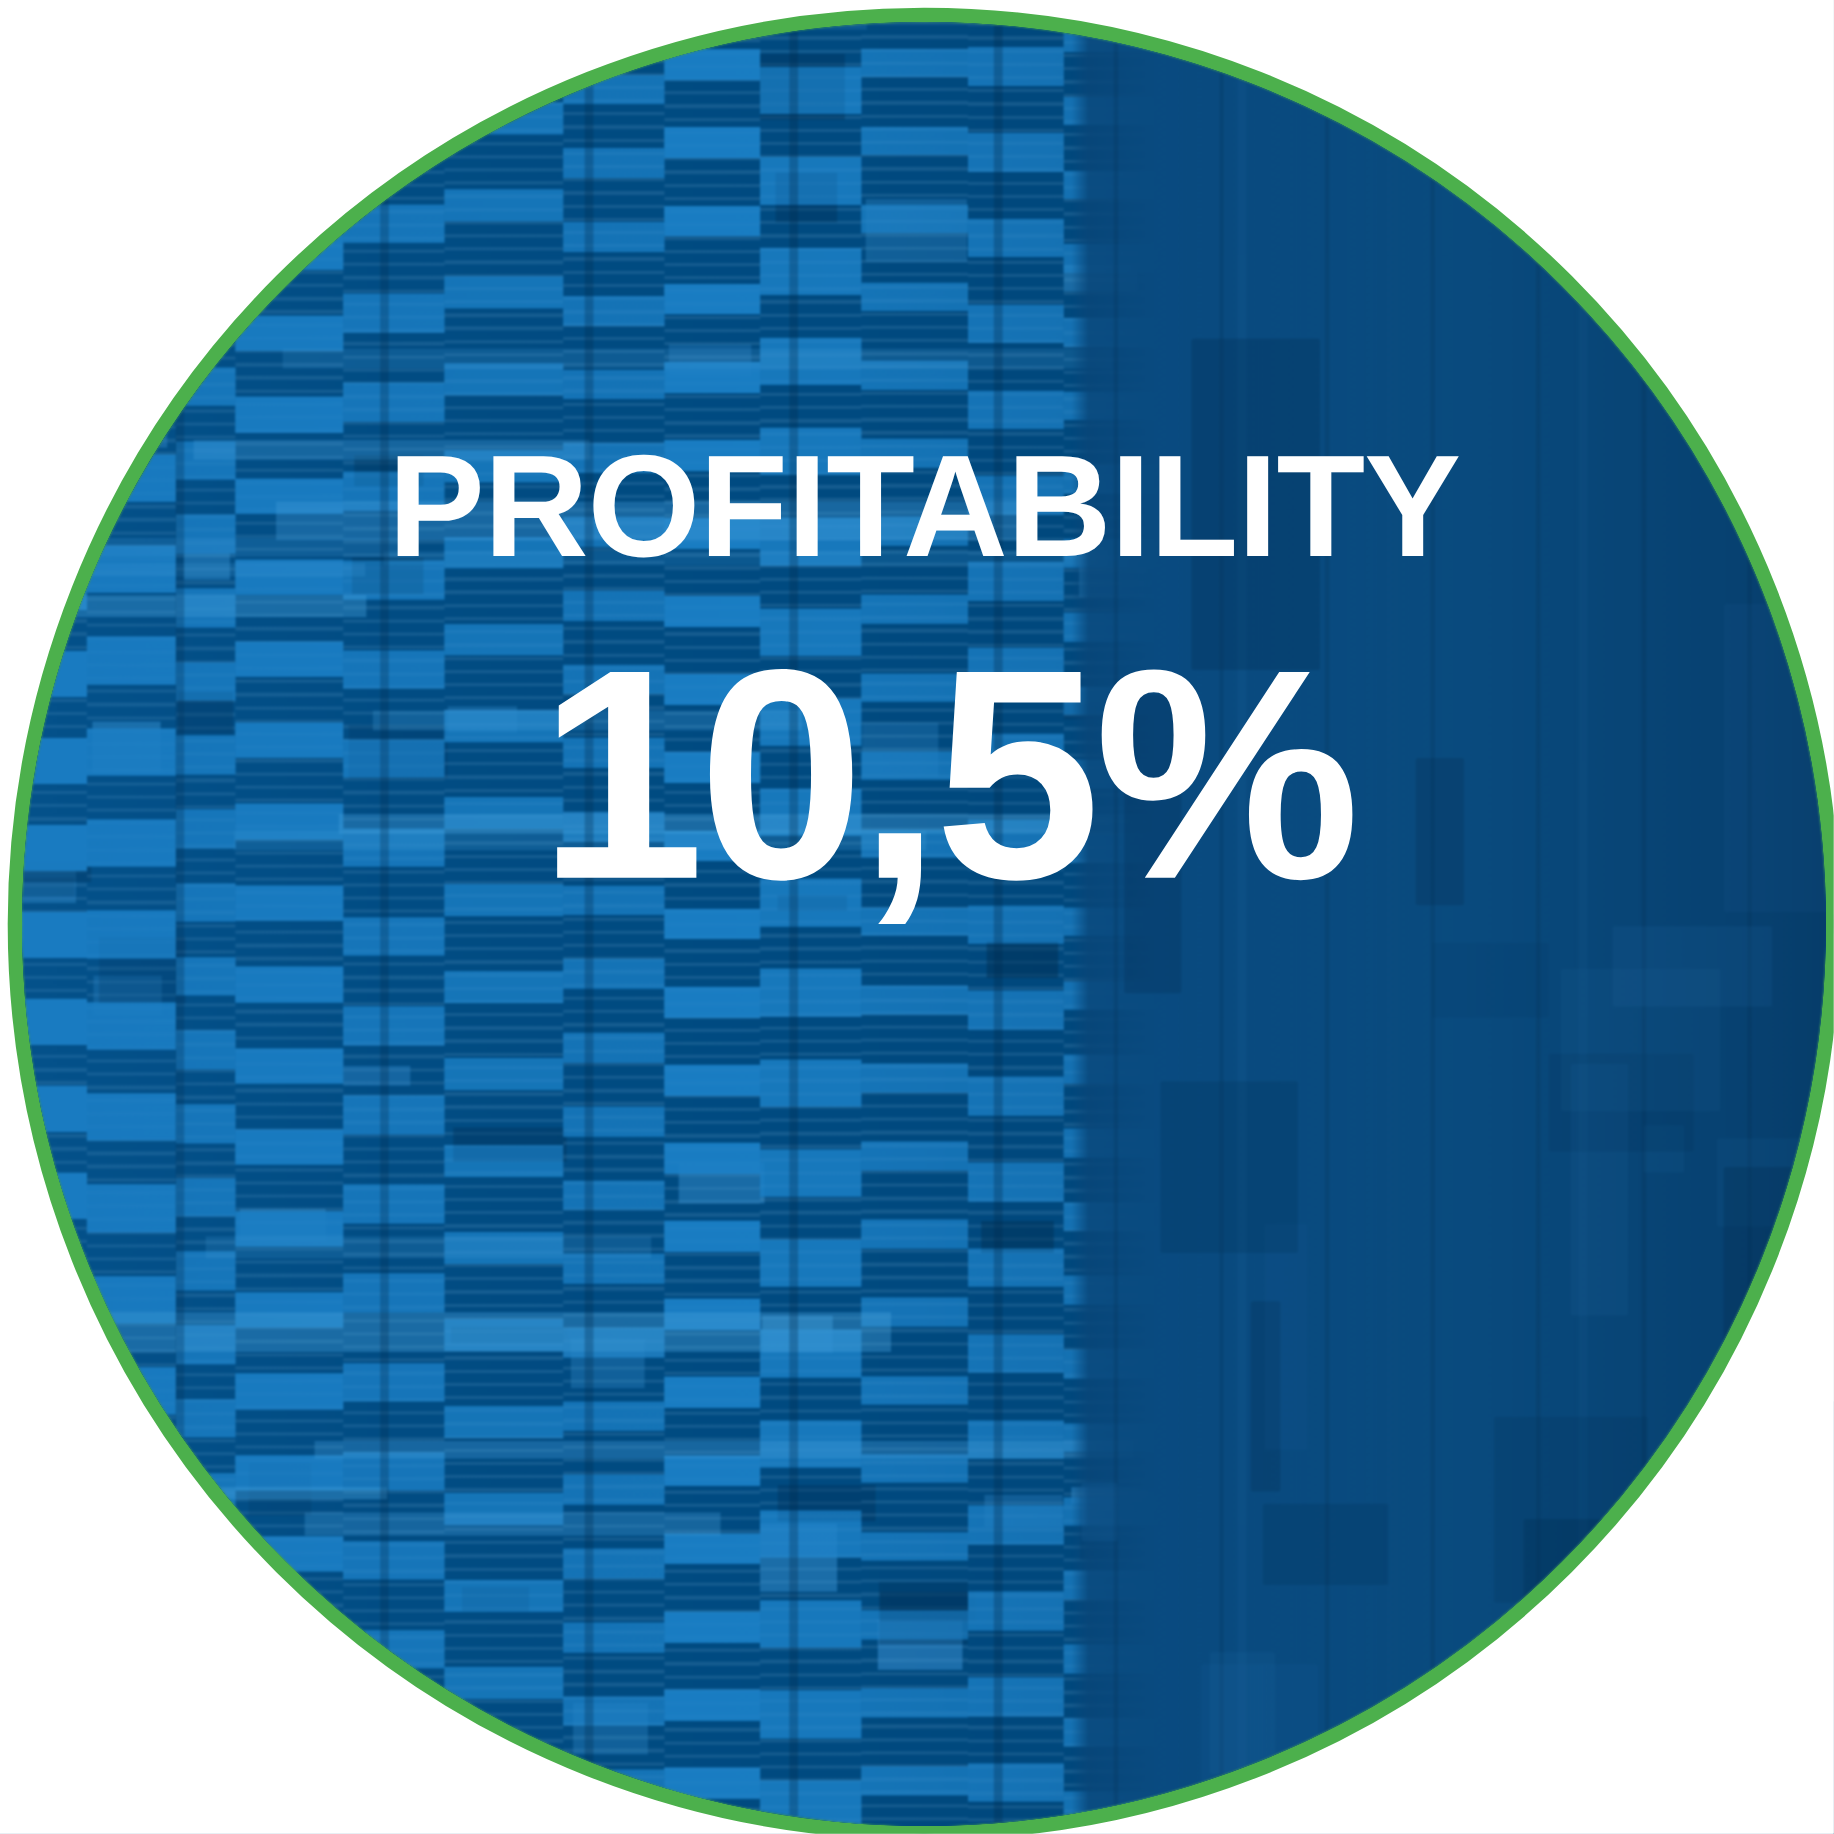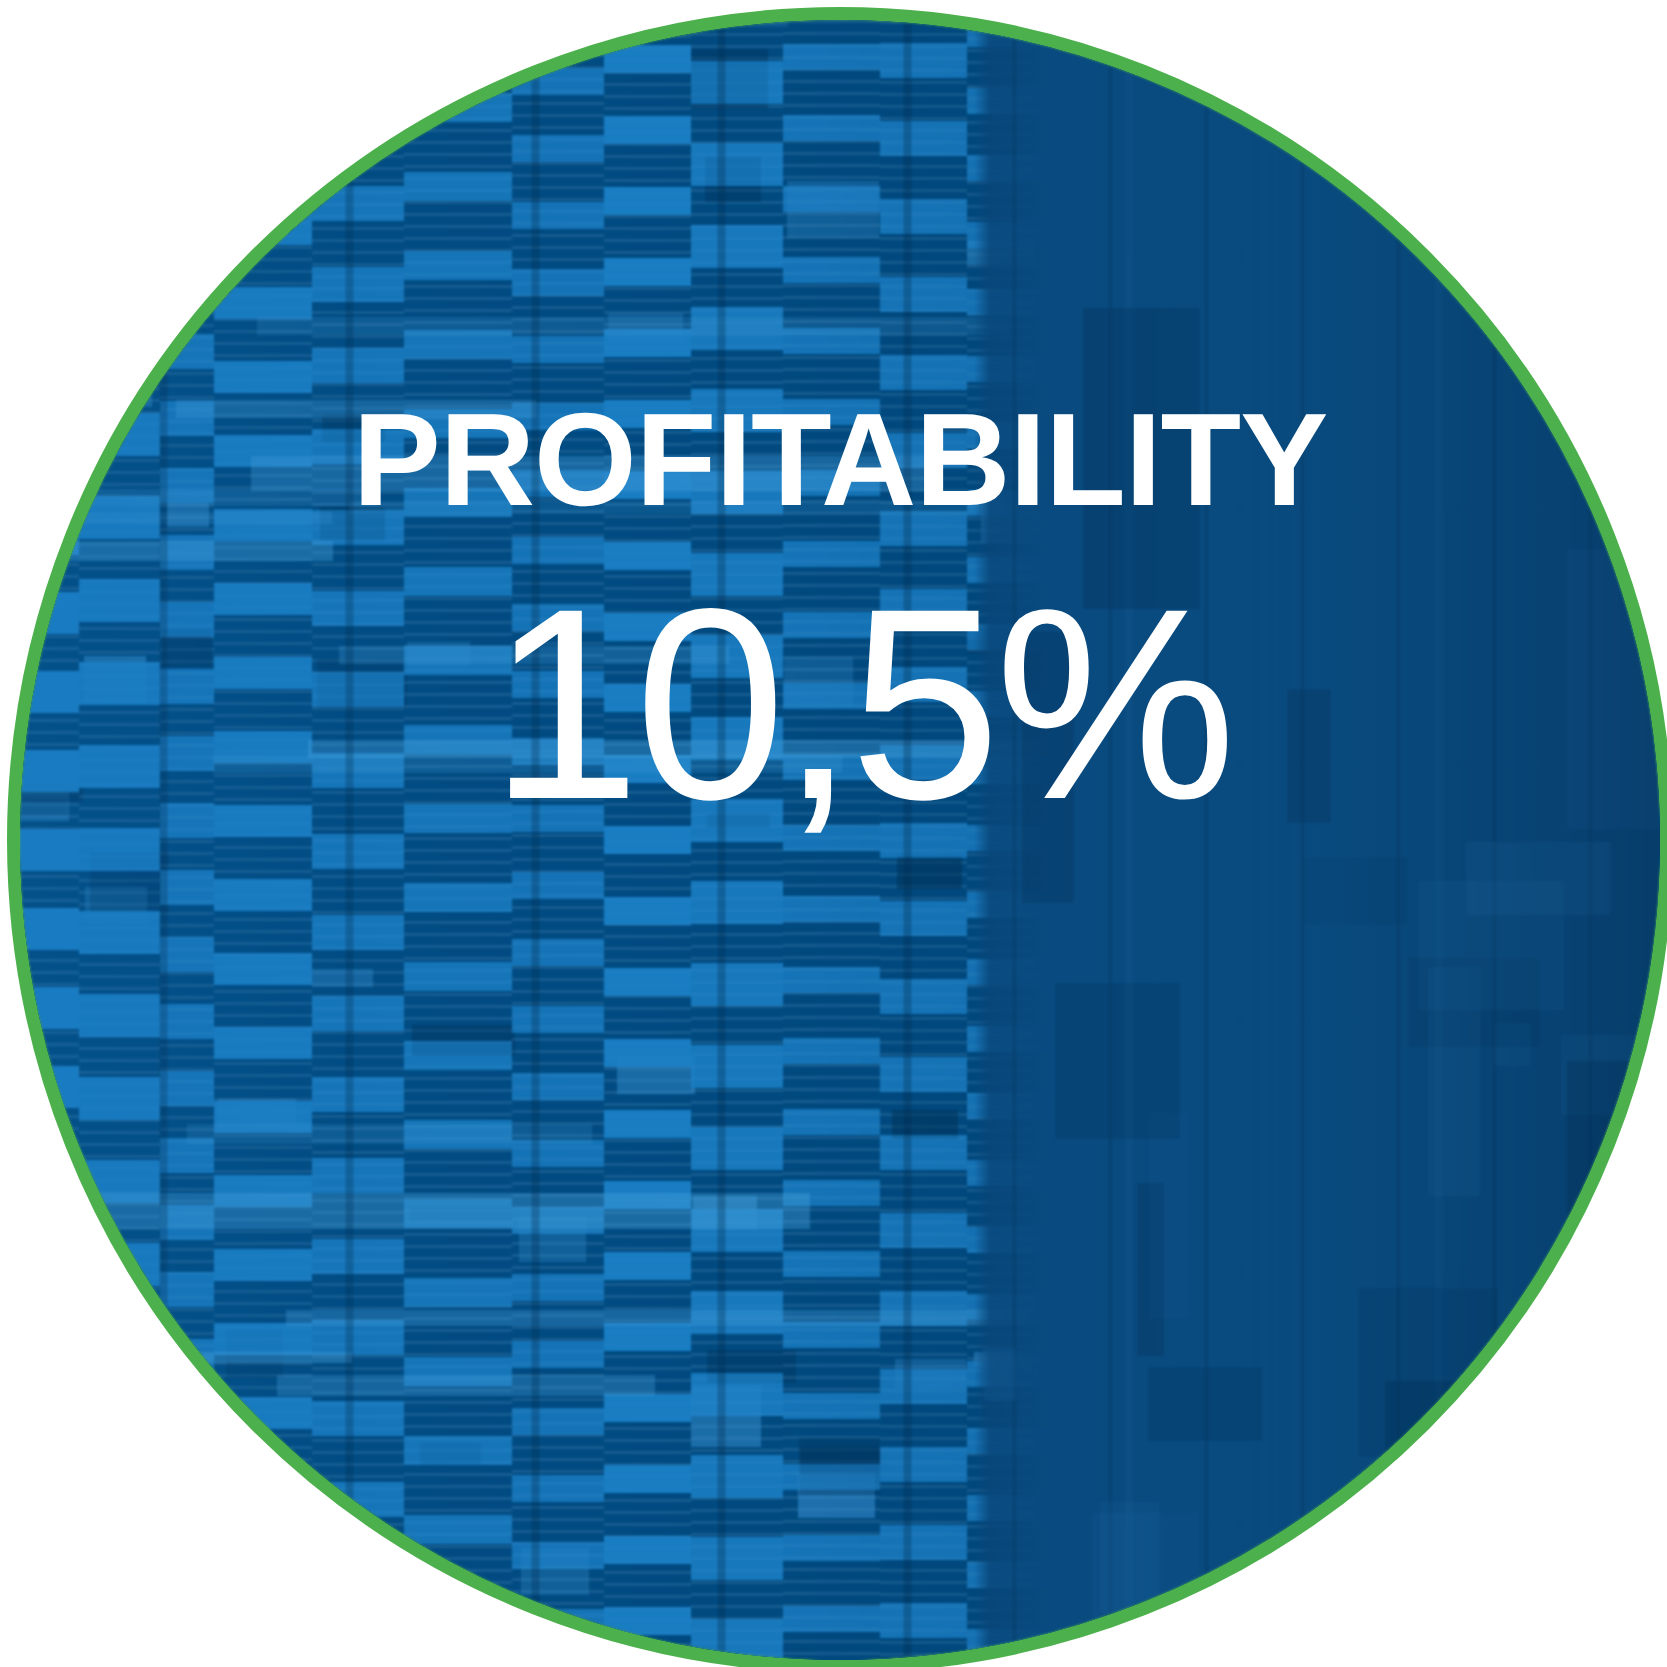--- a/index.html
+++ b/index.html
@@ -176,21 +176,21 @@
     font-size: 123px;
     font-weight: 300;
     line-height: 1.12;
     width: 740px;
     letter-spacing: -1px;
   }
 
   .kpi-value {
     margin-top: 42px;
     font-size: 272px;
-    font-weight: 400;
+    font-weight: 700;
     line-height: 1.0;
     letter-spacing: -6px;
     white-space: nowrap;
     margin-left: 40px;
   }
 </style>
 </head>
 <body>
 
 <div id="stage">

